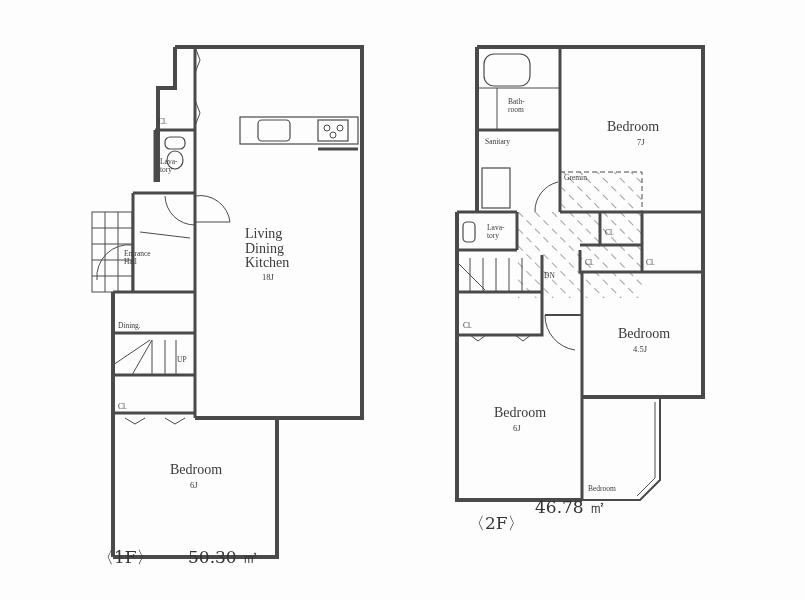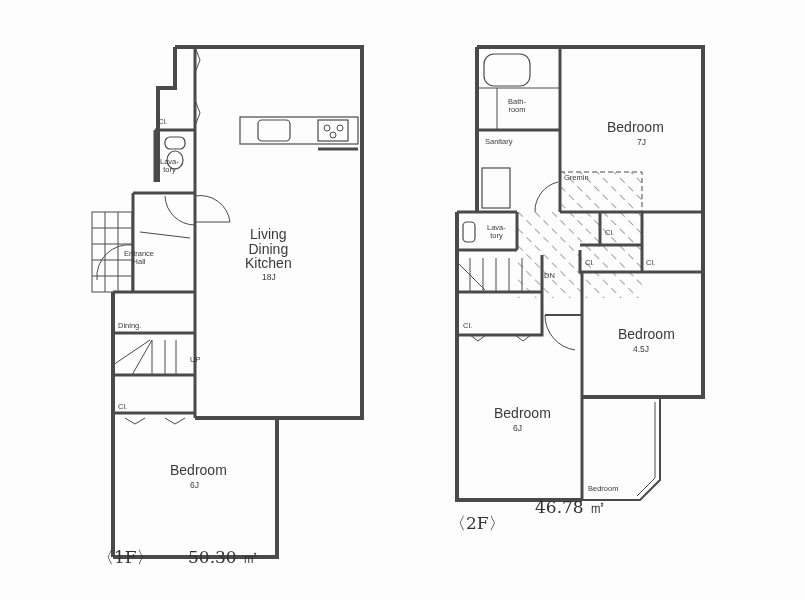--- a/index.html
+++ b/index.html
@@ -1,18 +1,18 @@
 <!DOCTYPE html>
 <html><head>
   <meta charset="utf-8">
   <style>
     html, body { margin: 0; padding: 0; background: #fdfdfd; }
     body { width: 805px; height: 600px; position: relative; overflow: hidden; font-family: "DejaVu Serif", serif; color: #333; }
     .plan { position: absolute; left: 0; top: 0; width: 805px; height: 600px; }
-    .lbl { position: absolute; font-family: Liberation Sans, sans-serif; color: #3a3a3a; text-align: center; line-height: 1.05; white-space: pre-line; }
+    .lbl { position: absolute; font-family: Liberation Serif, serif; color: #3a3a3a; text-align: left; line-height: 1.05; white-space: pre-line; }
     .room { font-size: 14px; }
     .tiny { font-size: 7.5px; }
     .area { font-size: 8.5px; }
     .floor-tag { position: absolute; font-family: "DejaVu Serif", serif; font-size: 17px; color: #333; }
   </style>
 </head>
 <body>
 
 <svg class="plan" viewBox="0 0 805 600" xmlns="http://www.w3.org/2000/svg">
   <defs>
@@ -136,21 +136,21 @@
 <div class="lbl tiny" style="left:158px;top:118px;">Cl.</div>
 <div class="lbl tiny" style="left:160px;top:158px;">Lava-
 tory</div>
 <div class="lbl tiny" style="left:124px;top:250px;">Entrance
 Hall</div>
 <div class="lbl room" style="left:245px;top:227px;">Living
 Dining
 Kitchen</div>
 <div class="lbl area" style="left:262px;top:273px;">18J</div>
 <div class="lbl tiny" style="left:118px;top:322px;">Dining.</div>
-<div class="lbl tiny" style="left:177px;top:356px;margin-left:13px;">UP</div>
+<div class="lbl tiny" style="left:177px;top:356px;">UP</div>
 <div class="lbl tiny" style="left:118px;top:403px;">Cl.</div>
 <div class="lbl room" style="left:170px;top:463px;">Bedroom</div>
 <div class="lbl area" style="left:190px;top:481px;">6J</div>
 <div class="floor-tag" style="left:97px;top:546px;">〈1F〉</div>
 <div class="floor-tag" style="left:188px;top:546px;">50.30 ㎡</div>
 
 <div class="lbl tiny" style="left:508px;top:98px;">Bath-
 room</div>
 <div class="lbl tiny" style="left:485px;top:138px;">Sanitary</div>
 <div class="lbl room" style="left:607px;top:120px;">Bedroom</div>
@@ -161,14 +161,14 @@
 <div class="lbl tiny" style="left:605px;top:229px;">Cl.</div>
 <div class="lbl tiny" style="left:585px;top:259px;">Cl.</div>
 <div class="lbl tiny" style="left:646px;top:259px;">Cl.</div>
 <div class="lbl tiny" style="left:463px;top:322px;">Cl.</div>
 <div class="lbl tiny" style="left:544px;top:272px;">DN</div>
 <div class="lbl room" style="left:618px;top:327px;">Bedroom</div>
 <div class="lbl area" style="left:633px;top:345px;">4.5J</div>
 <div class="lbl room" style="left:494px;top:406px;">Bedroom</div>
 <div class="lbl area" style="left:513px;top:424px;">6J</div>
 <div class="lbl tiny" style="left:588px;top:485px;">Bedroom</div>
-<div class="floor-tag" style="left:449px;top:512px;">〈2F〉</div>
+<div class="floor-tag" style="left:468px;top:512px;">〈2F〉</div>
 <div class="floor-tag" style="left:535px;top:496px;">46.78 ㎡</div>
 
 </body></html>

